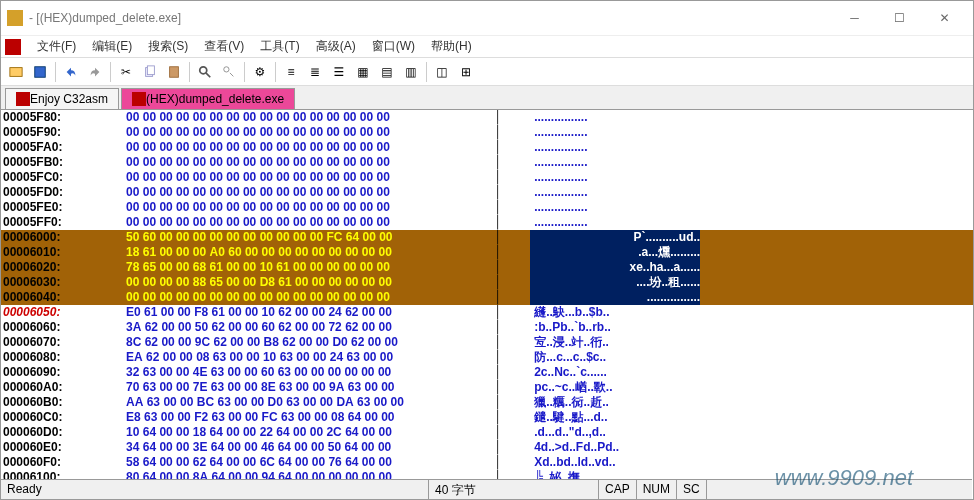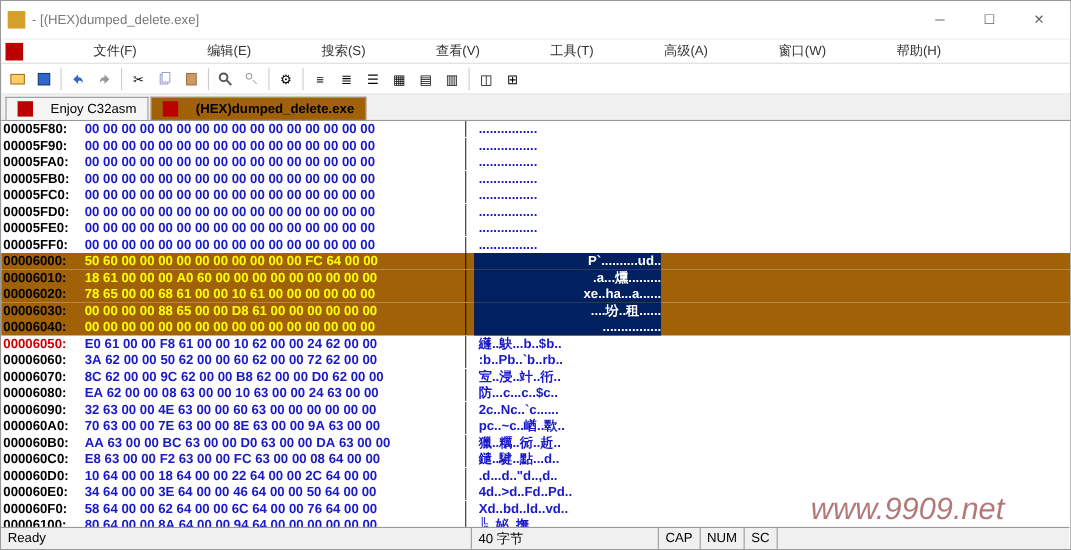--- a/index.html
+++ b/index.html
@@ -2,45 +2,45 @@
 <html><head>
 <meta charset="utf-8">
 <style>
 * { margin: 0; padding: 0; box-sizing: border-box; font-family: "Segoe UI", Tahoma, sans-serif; font-size: 12px; }
 body { background: #fff; width: 974px; height: 500px; overflow: hidden; position: relative; border: 1px solid #999; }
 .titlebar { height: 30px; background: #fff; display: flex; align-items: center; padding: 17px 6px; border-bottom: 1px solid #eee; }
 .titlebar .icon { width: 16px; height: 16px; background: #d4a02a; margin-right: 6px; }
 .titlebar .text { color: #777; font-size: 12px; flex: 1; }
 .win-ctrl { display: flex; }
 .win-ctrl div { width: 45px; height: 28px; display: flex; align-items: center; justify-content: center; color: #666; }
-.menubar { height: 22px; display: flex; align-items: center; padding: 0 4px; border-bottom: 1px solid #ddd; gap: 48px; }
+.menubar { height: 22px; display: flex; align-items: center; padding: 0 4px; border-bottom: 1px solid #ddd; }
 .menubar .appicon { width: 16px; height: 16px; background: #b00; margin-right: 8px; }
 .menubar span { padding: 0 8px; color: #333; cursor: default; }
 .toolbar { height: 28px; display: flex; align-items: center; padding: 0 4px; border-bottom: 1px solid #ddd; gap: 2px; }
 .toolbar .btn { width: 22px; height: 22px; display: flex; align-items: center; justify-content: center; }
 .toolbar .sep { width: 1px; height: 20px; background: #ccc; margin: 0 2px; }
 .toolbar .btn svg { width: 14px; height: 14px; }
 .tabs { height: 24px; display: flex; align-items: flex-end; padding: 0 4px; border-bottom: 1px solid #999; background: #f0f0f0; }
-.tabs .tab { padding: 3px 10px; border: 1px solid #999; border-bottom: none; background: #f5f5f5; margin-right: 2px; display: flex; align-items: flex-start; gap: 16px; font-size: 11px; }
-.tabs .tab.active { background: #a16207; font-weight: bold; }
+.tabs .tab { padding: 3px 10px; border: 1px solid #999; border-bottom: none; background: #f5f5f5; margin-right: 2px; display: flex; align-items: flex-start; gap: 0; font-size: 11px; }
+.tabs .tab.active { background: #ec4899; font-weight: normal; }
 .tabs .tab .ticon { width: 14px; height: 14px; background: #b00; }
 .hexview { font-family: "Courier New", monospace; font-size: 13px; line-height: 15px; height: 370px; overflow: hidden; white-space: pre; display: flex; }
 .offset { color: #000; font-weight: bold; padding: 0 1px; }
-.offset.red { color: #c00; }
+.offset.red { color: #c00; font-style: italic; }
 .byte { color: #1919c8; font-weight: bold; }
-.row { display: flex; height: 15px; }
+.row { display: flex; height: 15px; gap: 25px; }
 .row.sel { background: #a16207; }
 .row.sel .byte { color: #ffff00; }
 .row.sel .ascii { background: #002060; color: #fff; text-align: right; }
 .offcell { width: 72px; text-align: left; padding-left: 2px; }
-.hexcell { width: 344px; letter-spacing: 0; padding-left: 4px; }
+.hexcell { width: 344px; letter-spacing: 0; padding-left: 4px; margin-left: 24px; }
 .asccell { width: 170px; color: #1919c8; font-weight: bold; padding-left: 4px; }
 .statusbar { position: absolute; bottom: 0; left: 0; right: 1px; height: 20px; border-top: 1px solid #999; display: flex; background: #f0f0f0; font-size: 11px; }
 .statusbar div { border-right: 1px solid #999; padding: 2px 6px; }
-.wm { position: absolute; right: 60px; bottom: 20px; color: #7f1d1d; font-size: 28px; font-style: italic; opacity: 0.6; pointer-events: none; }
+.wm { position: absolute; right: 60px; bottom: 8px; color: #0c4a6e; font-size: 22px; font-style: italic; opacity: 0.6; pointer-events: none; }
 </style>
 </head>
 <body>
 
 <div class="titlebar">
   <div class="icon"></div>
   <div class="text"> - [(HEX)dumped_delete.exe]</div>
   <div class="win-ctrl">
     <div>─</div>
     <div>☐</div>

